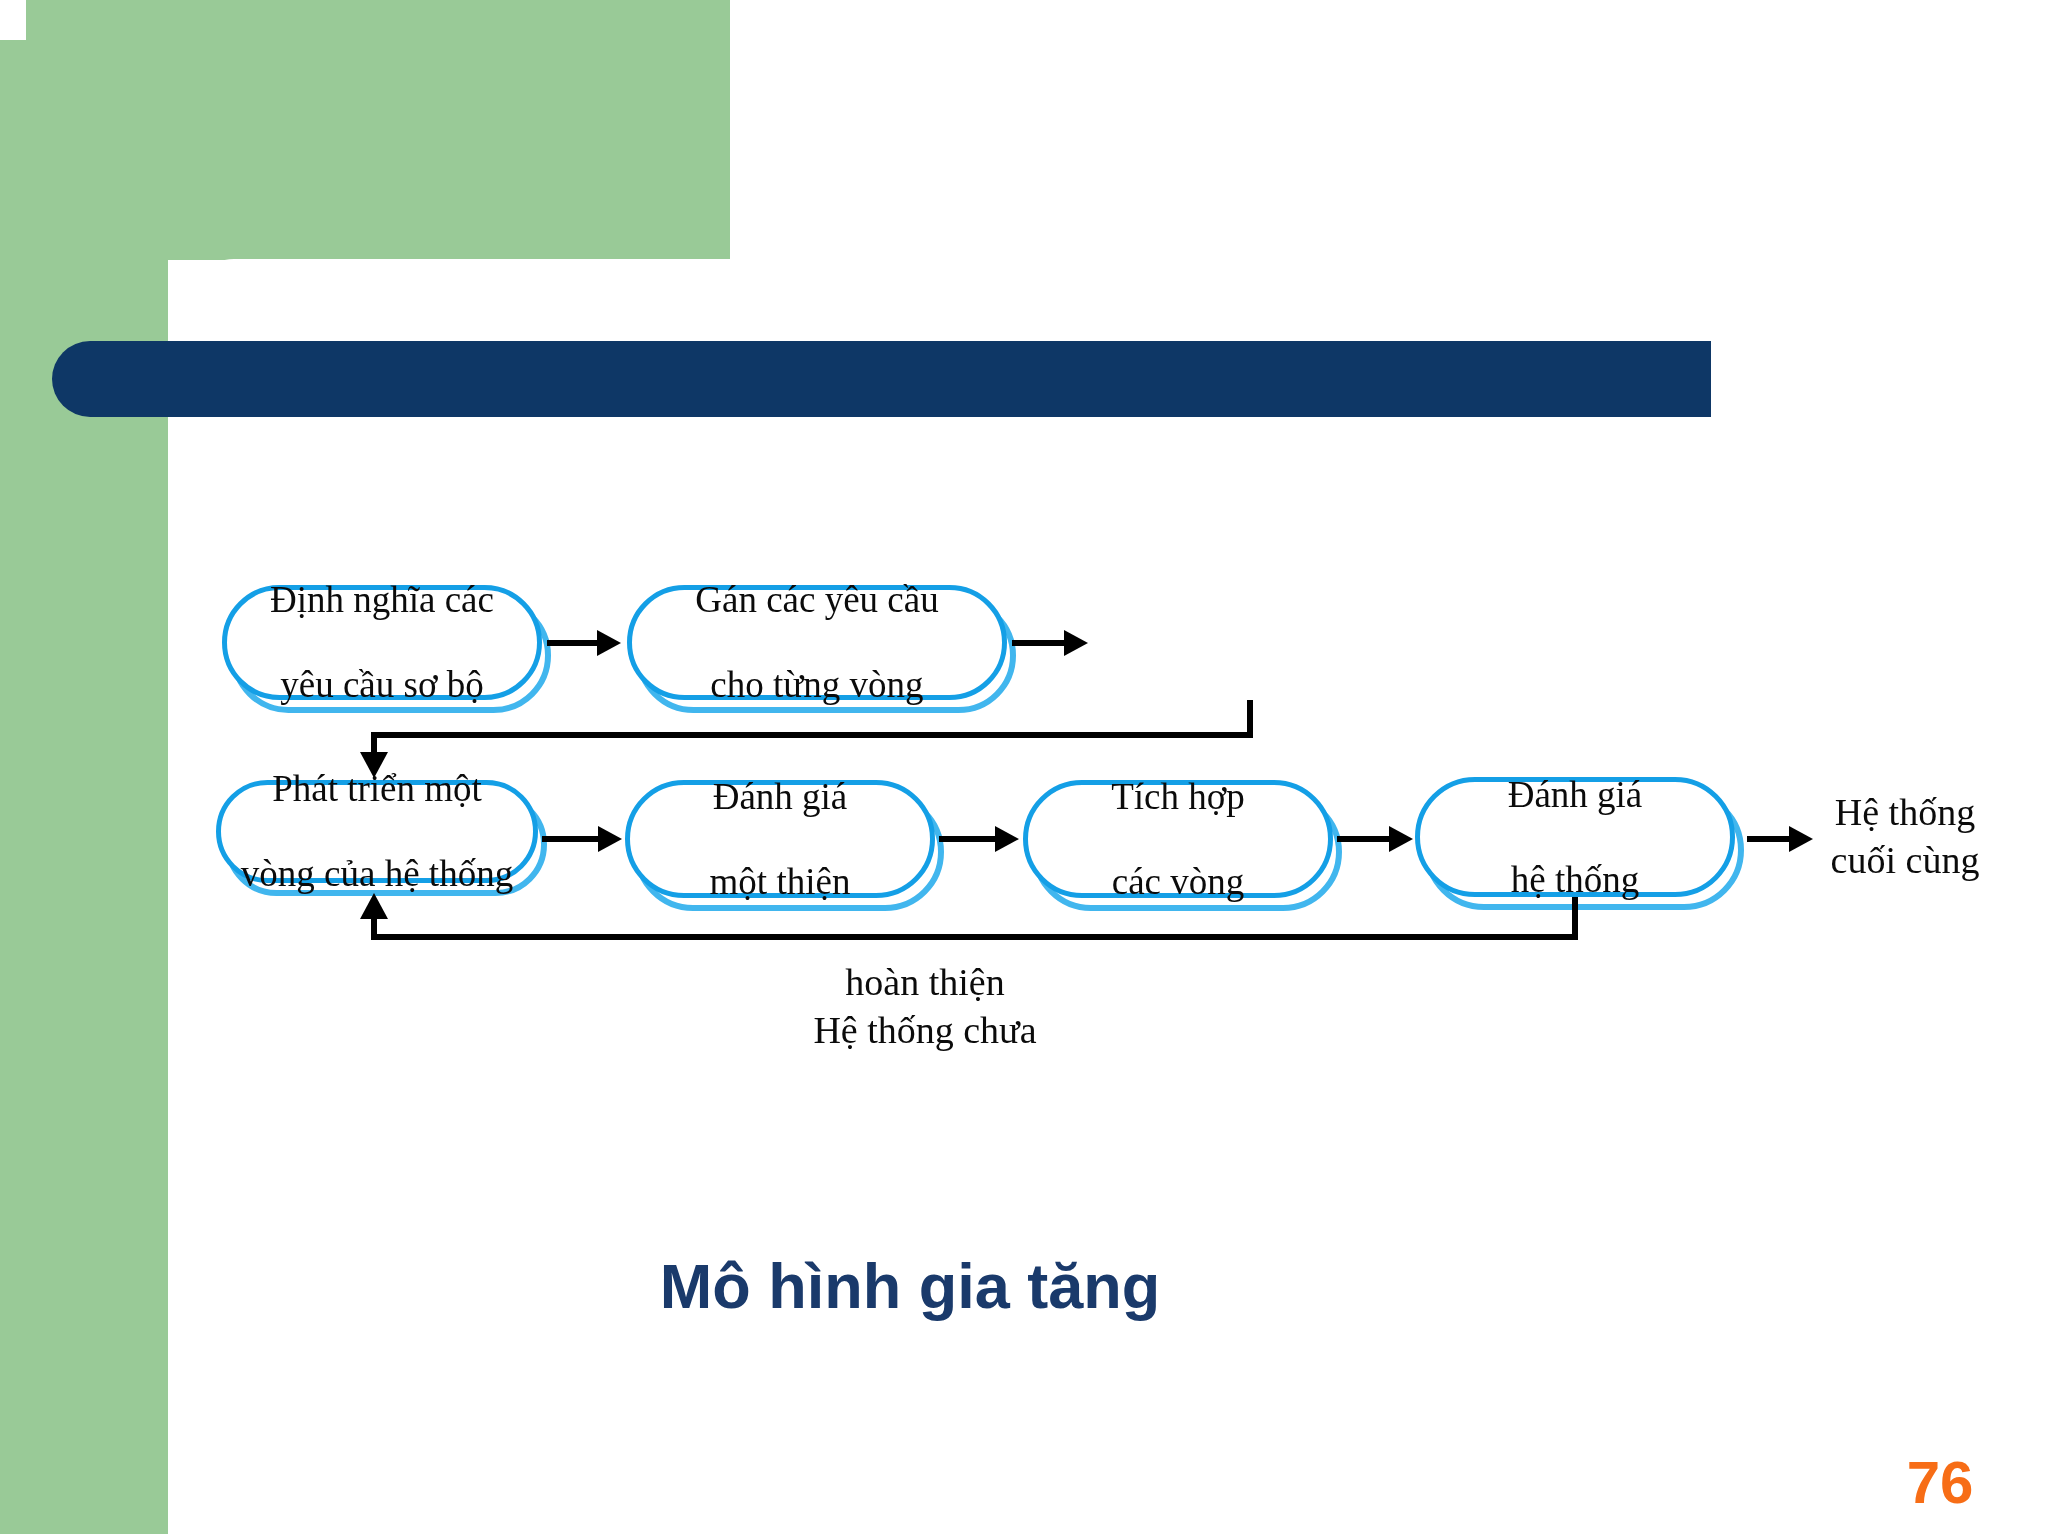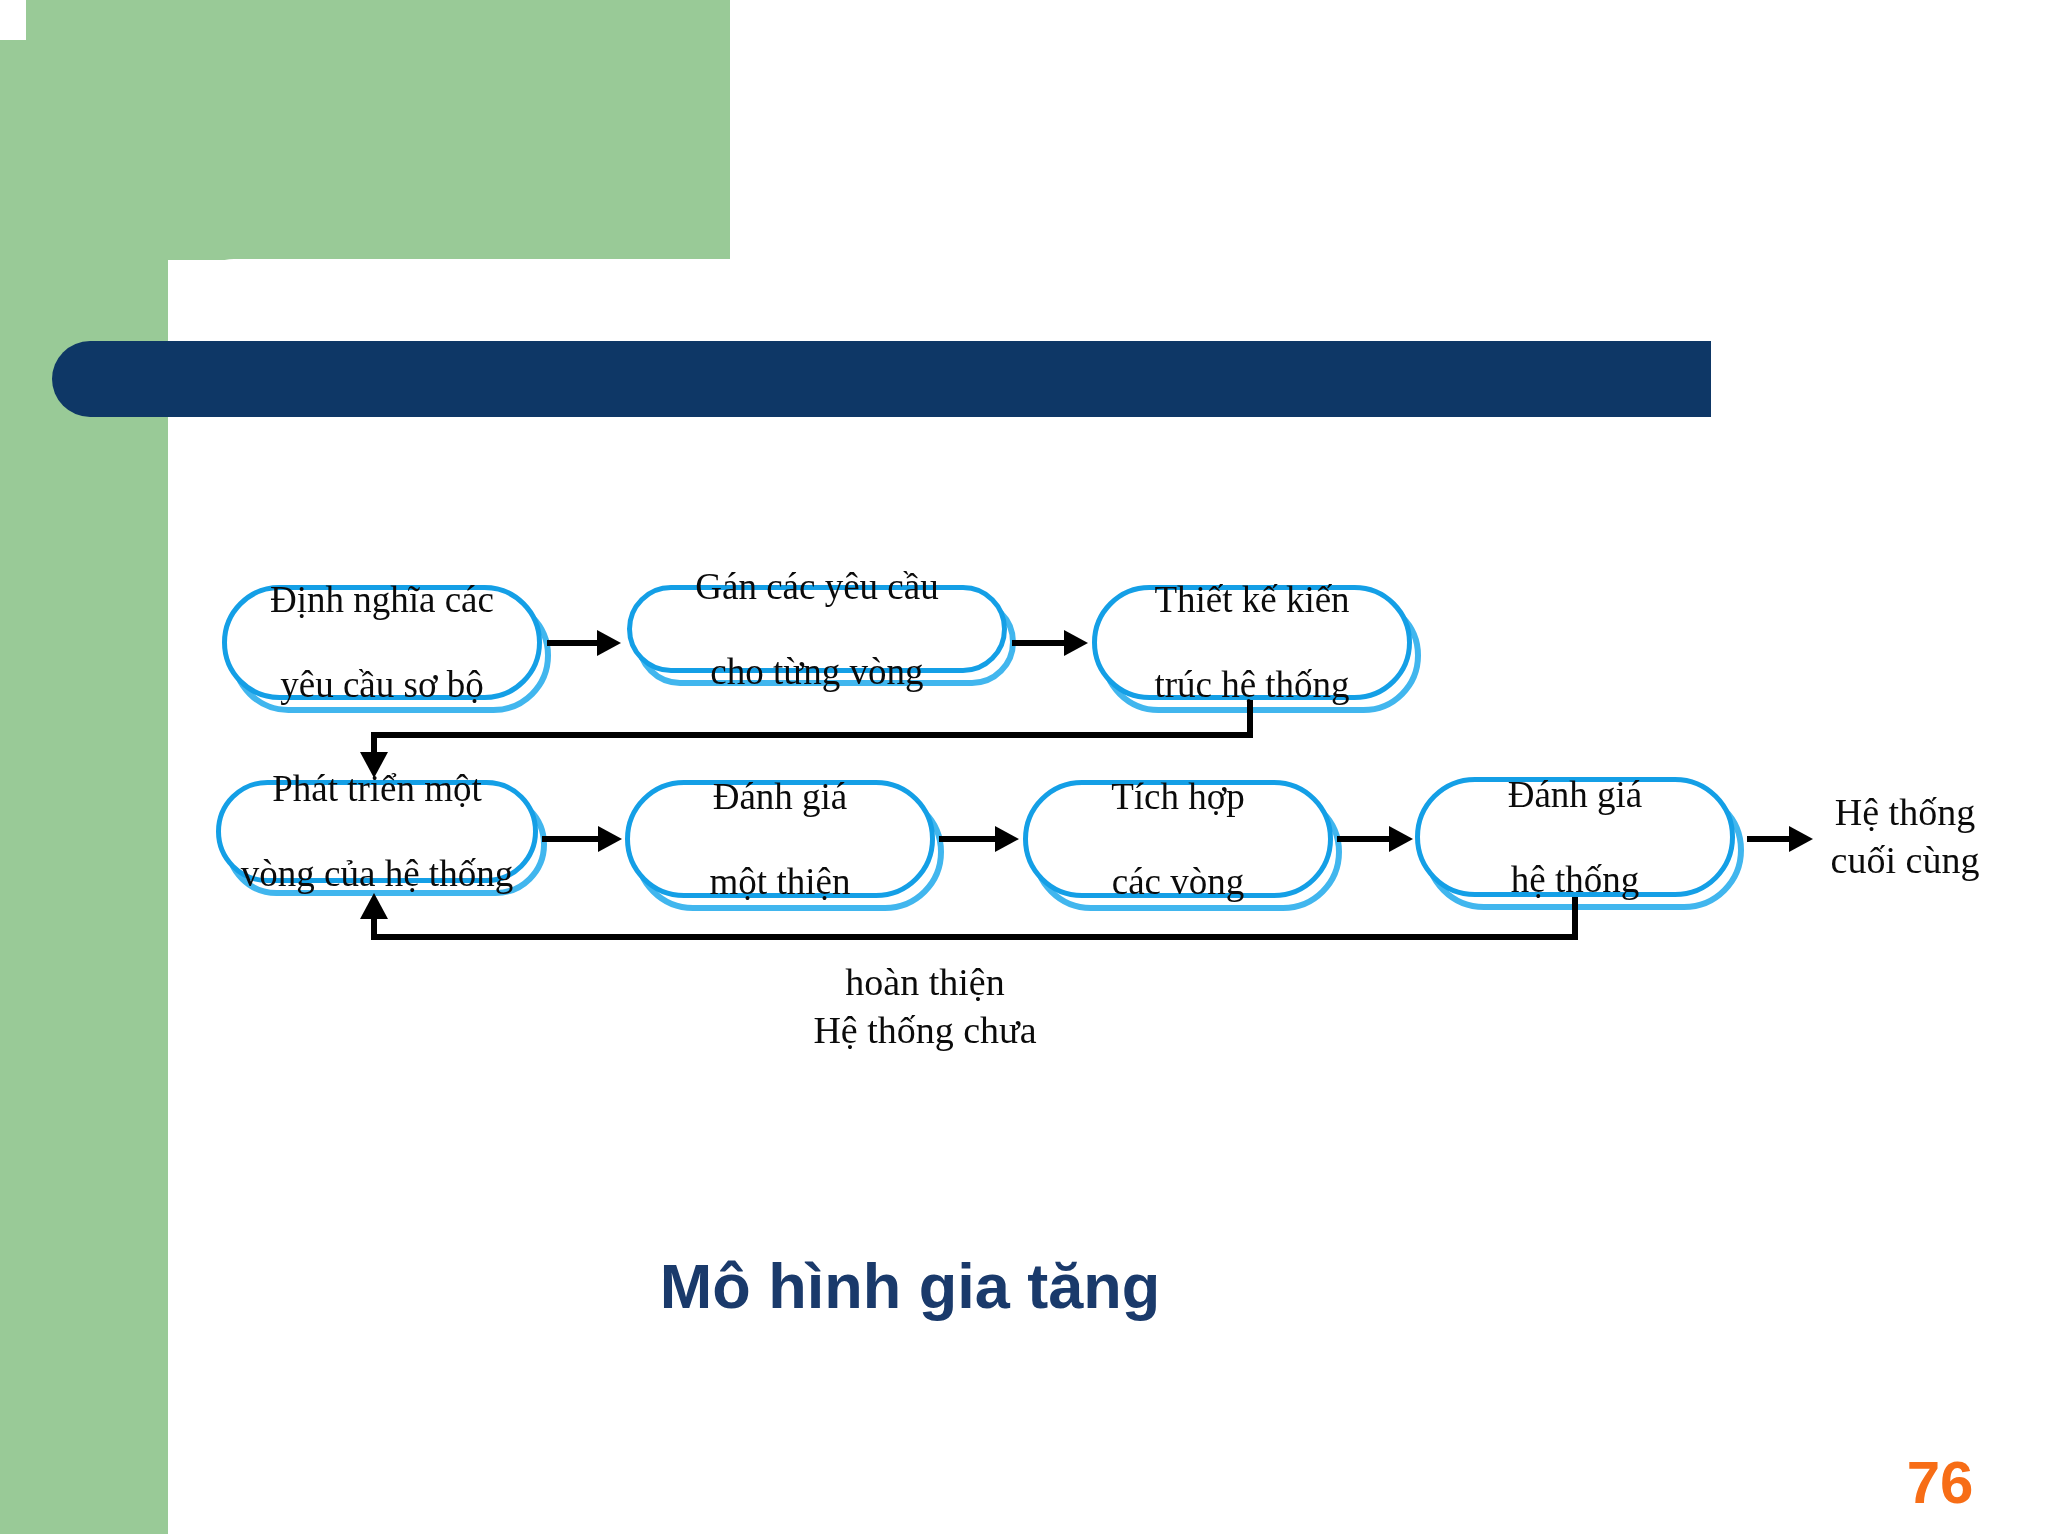--- a/index.html
+++ b/index.html
@@ -57,35 +57,28 @@
 <div class="diagram">
 
   <div class="node" style="left:222px;top:585px;width:320px;height:115px;">
     <div class="ghost"></div>
     <div class="body">
       <span class="line">Định nghĩa các</span>
       <span class="line">yêu cầu sơ bộ</span>
     </div>
   </div>
 
-  <div class="node" style="left:627px;top:585px;width:380px;height:88px;">
+  <div class="node" style="left:627px;top:585px;width:380px;height:115px;">
     <div class="ghost"></div>
     <div class="body">
       <span class="line">Gán các yêu cầu</span>
       <span class="line">cho từng vòng</span>
     </div>
   </div>
 
-  <div class="node" style="left:1092px;top:585px;width:320px;height:115px;">
-    <div class="ghost"></div>
-    <div class="body">
-      <span class="line">Thiết kế kiến</span>
-      <span class="line">trúc hệ thống</span>
-    </div>
-  </div>
 
   <div class="node" style="left:216px;top:780px;width:322px;height:103px;">
     <div class="ghost"></div>
     <div class="body">
       <span class="line">Phát triển một</span>
       <span class="line">vòng của hệ thống</span>
     </div>
   </div>
 
   <div class="node" style="left:625px;top:780px;width:310px;height:118px;">

